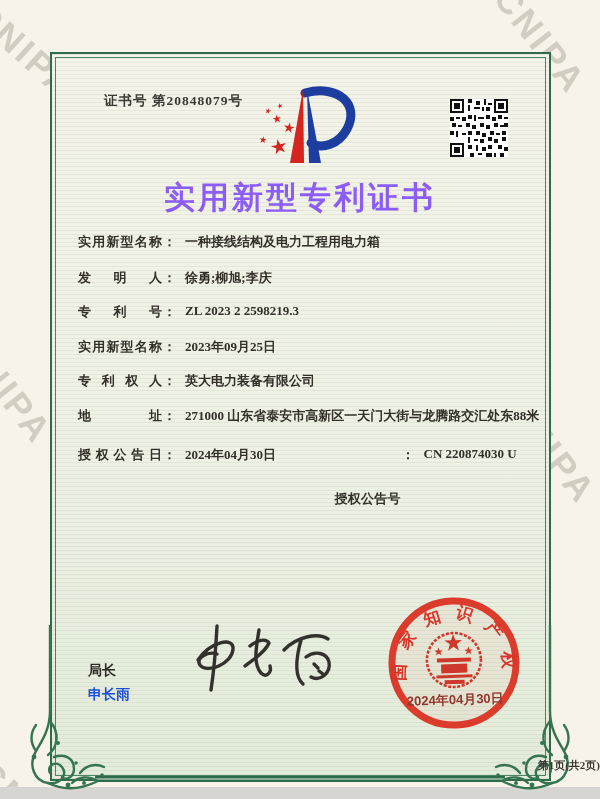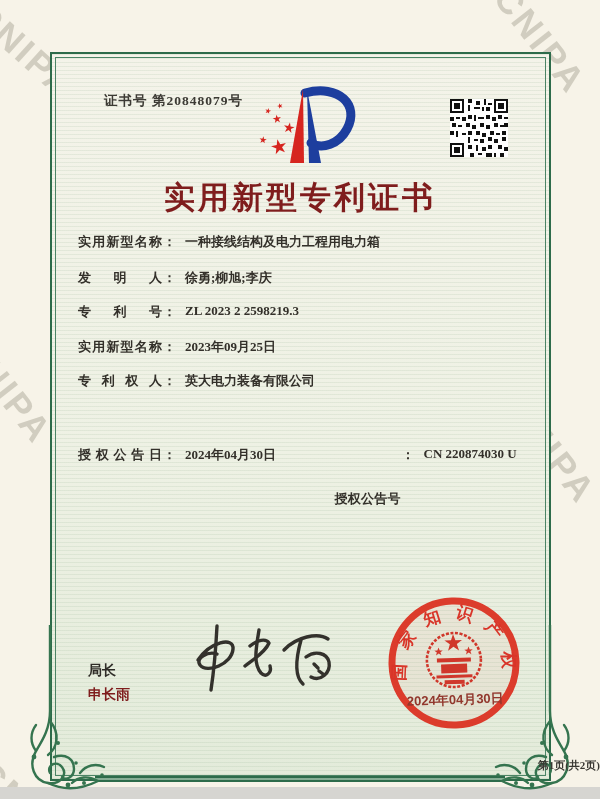--- a/index.html
+++ b/index.html
@@ -36,39 +36,39 @@
     color:rgba(163,158,140,0.30);
     transform-origin:left top; white-space:nowrap; pointer-events:none;
   }
   .wm.dk{color:rgba(158,153,136,0.42);}
   
   .cert-no{position:absolute; left:92px; top:92px; font-size:13.5px; font-weight:bold; color:#3c3a34; letter-spacing:1px;margin-left:12px;}
   .logo{position:absolute; left:242px; top:83px; width:130px; height:95px;}
   .qr{position:absolute; left:450px; top:99px; width:58px; height:58px;}
   .doc-title{
     position:absolute; left:0; top:177px; width:100%; text-align:center;
-    font-size:31px; font-weight:bold; color:#7f1d1d; letter-spacing:3px;
+    font-size:31px; font-weight:bold; color:#8b5cf6; letter-spacing:3px;
   }
   
   .frow{position:absolute; left:78px; font-size:13px; font-weight:bold; color:#33302a; white-space:nowrap;}
   .flabel{display:inline-block; width:84px; text-align:justify; text-align-last:justify; vertical-align:top;}
   .fcolon{display:inline-block; margin:0 9px 0 1px; vertical-align:top;}
   .fvalue{display:inline-block; vertical-align:top;}
   .addr-val{white-space:normal; width:372px; line-height:17px;}
   .flabel2{display:inline-block; width:66px; text-align:justify; text-align-last:justify; vertical-align:top;margin-top:44px;}
   
   .legal{
     position:absolute; left:68px; top:477px; width:470px;
     font-size:11.5px; font-weight:bold; line-height:20px; color:#33302b;
     text-align:justify;
   }
   .legal p{margin:0; text-indent:2em;}
   
   .sig-title{position:absolute; left:88px; top:662px; font-size:14px; font-weight:bold; color:#2f2d28;font-family:Liberation Serif, serif;}
-  .sig-name{position:absolute; left:88px; top:686px; font-size:14px; font-weight:bold; color:#7f1d1d;}
+  .sig-name{position:absolute; left:88px; top:686px; font-size:14px; font-weight:bold; color:#1d4ed8;}
   .sig-hand{position:absolute; left:182px; top:620px; width:160px; height:90px;}
   
   .seal{position:absolute; left:383px; top:592px; width:142px; height:142px; opacity:0.93; transform:rotate(-2deg);}
   
   .footer{position:absolute; left:0; top:758px; width:100%; text-align:right; font-size:11px; font-weight:bold; color:#3a3833;}
   
   .flourish{position:absolute; width:90px; height:170px;}
   .flourish.left{left:24px; top:625px;}
   .flourish.right{left:486px; top:625px; transform:scaleX(-1);}
 </style>
@@ -172,20 +172,23 @@
     <span class="flabel">实用新型名称</span><span class="fcolon">：</span><span class="fvalue">一种接线结构及电力工程用电力箱</span>
   </div>
   <div class="frow" style="top:303px;">
     <span class="flabel">专利号</span><span class="fcolon">：</span><span class="fvalue">ZL 2023 2 2598219.3</span>
   </div>
   <div class="frow" style="top:338px;">
     <span class="flabel">实用新型名称</span><span class="fcolon">：</span><span class="fvalue">2023年09月25日</span>
   </div>
   <div class="frow" style="top:372px;">
     <span class="flabel">专利权人</span><span class="fcolon">：</span><span class="fvalue">英大电力装备有限公司</span>
+  </div>
+  <div class="frow" style="top:407px;">
+    <span class="flabel">地址</span><span class="fcolon">：</span><span class="fvalue addr-val">271000 山东省泰安市高新区一天门大街与龙腾路交汇处东88米</span>
   </div>
   <div class="frow" style="top:446px;">
     <span class="flabel">授权公告日</span><span class="fcolon">：</span><span class="fvalue">2024年04月30日</span>
     <span style="display:inline-block;width:52px;"></span>
     <span class="flabel2">授权公告号</span><span class="fcolon">：</span><span class="fvalue">CN 220874030 U</span>
   </div>
 
 
   <div class="sig-title">局长</div>
   <div class="sig-name">申长雨</div>

